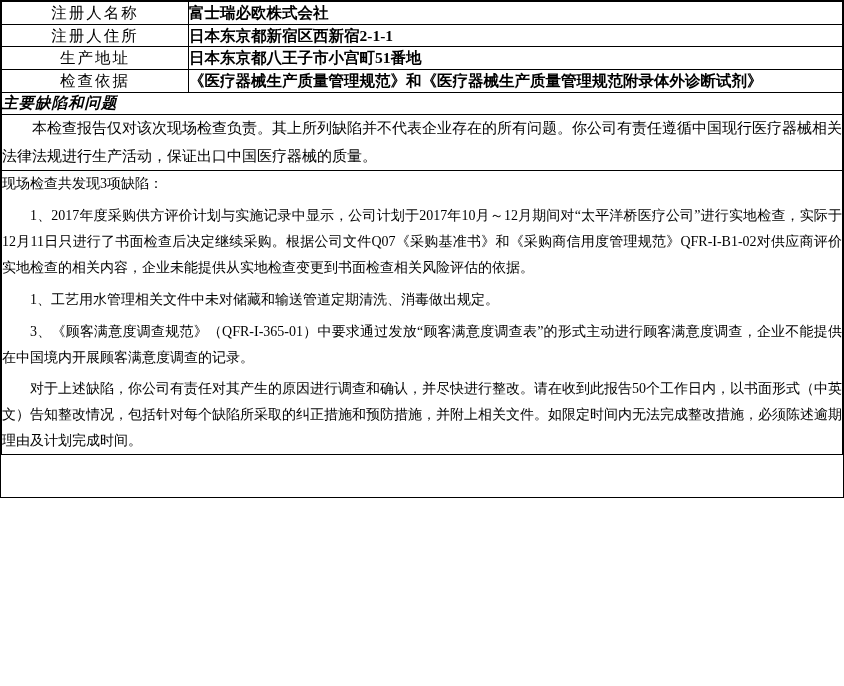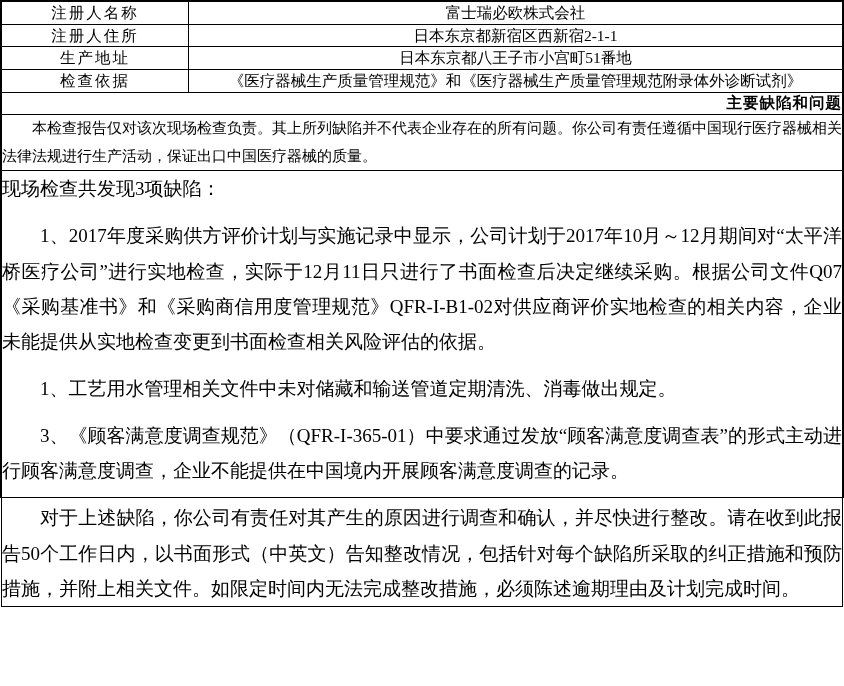--- a/index.html
+++ b/index.html
@@ -33,48 +33,49 @@
   }
   .label-cell {
     width: 186px;
     text-align: center;
     font-size: 15.5px;
     letter-spacing: 2px;
     padding: 6px 4px;
     line-height: 1.4;
   }
   .value-cell {
-    text-align: center;
     font-size: 15.5px;
     padding: 6px 8px;
     line-height: 1.4;
+    font-weight: bold;
   }
   .section-title {
-    text-align: right;
+    text-align: left;
     font-size: 15.5px;
     font-weight: bold;
     padding: 8px 4px;
     letter-spacing: 1px;
+    font-style: italic;
   }
   .para-cell {
     padding: 10px 14px 12px 14px;
     font-size: 15px;
     line-height: 1.85;
     text-align: justify;
   }
   .para {
     margin: 0 0 0 0;
     text-indent: 2em;
   }
   .para + .para {
-    margin-top: 12px;
+    margin-top: 6px;
   }
   .results-cell {
     padding: 10px 14px 12px 14px;
-    font-size: 19px;
+    font-size: 14px;
     line-height: 1.85;
     text-align: justify;
   }
   .noindent {
     text-indent: 0;
   }
 </style>
 </head>
 <body>
 

